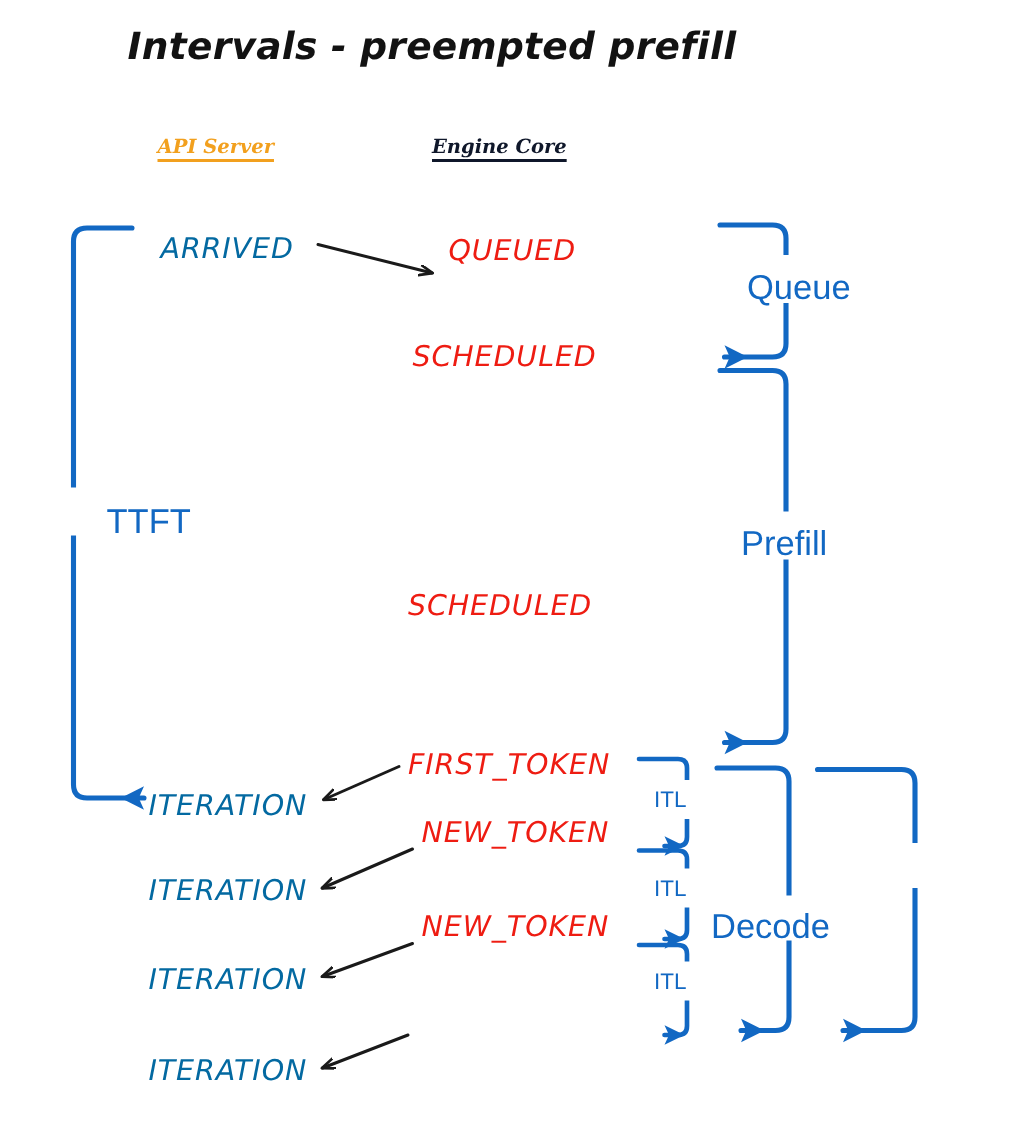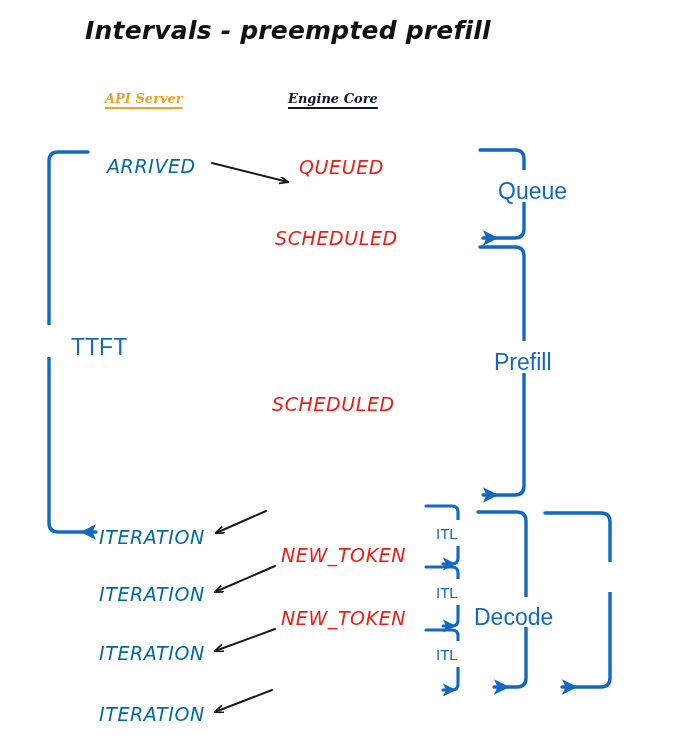--- a/index.html
+++ b/index.html
@@ -152,20 +152,21 @@
 
   <div class="txt state orange" style="left:107px; top:157px;">ARRIVED</div>
   <div class="txt state orange" style="left:99px; top:528px;">ITERATION</div>
   <div class="txt state orange" style="left:99px; top:585px;">ITERATION</div>
   <div class="txt state orange" style="left:99px; top:644px;">ITERATION</div>
   <div class="txt state orange" style="left:99px; top:705px;">ITERATION</div>
 
   <div class="txt state red" style="left:299px; top:158px;">QUEUED</div>
   <div class="txt state red" style="left:275px; top:229px;">SCHEDULED</div>
   <div class="txt state red" style="left:272px; top:395px;">SCHEDULED</div>
+  <div class="txt state red" style="left:272px; top:501px;">FIRST_TOKEN</div>
   <div class="txt state red" style="left:281px; top:546px;">NEW_TOKEN</div>
   <div class="txt state red" style="left:281px; top:609px;">NEW_TOKEN</div>
 
   <div class="txt blue-label" style="left:23px; top:336px;margin-left:48px;">TTFT</div>
   <div class="txt blue-label" style="left:498px; top:180px;">Queue</div>
   <div class="txt blue-label" style="left:494px; top:351px;">Prefill</div>
   <div class="txt blue-label" style="left:474px; top:606px;">Decode</div>
   <div class="txt blue-label small" style="left:436px; top:526px;">ITL</div>
   <div class="txt blue-label small" style="left:436px; top:585px;">ITL</div>
   <div class="txt blue-label small" style="left:436px; top:647px;">ITL</div>

